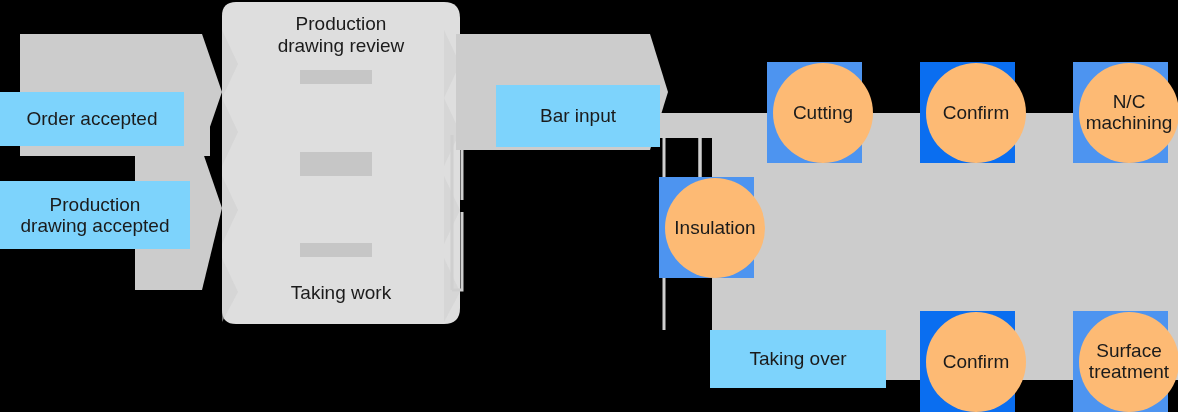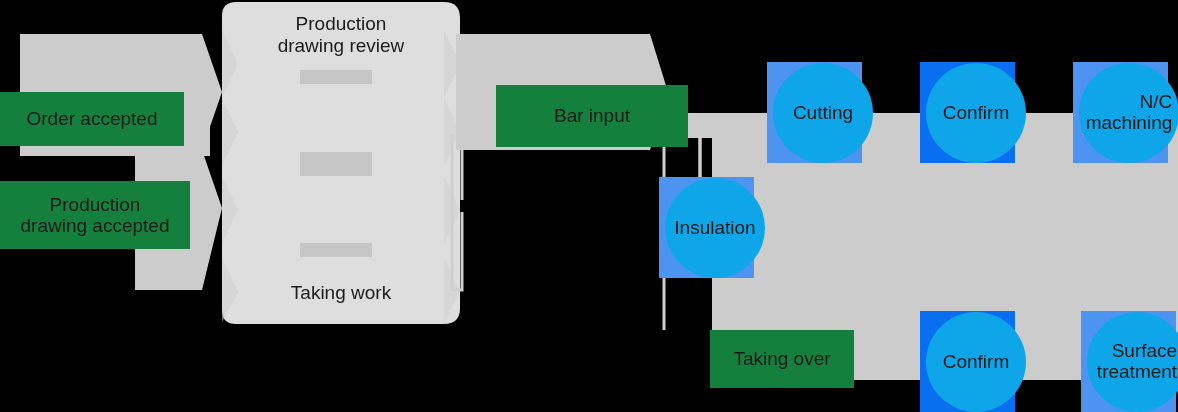--- a/index.html
+++ b/index.html
@@ -9,21 +9,21 @@
     width:1178px;height:412px;
     background:#000000;
     overflow:hidden;
     font-family:"Liberation Sans", sans-serif;
   }
   #svg-layer{position:absolute;left:0;top:0;width:1178px;height:412px;}
 
   
   .label-box{
     position:absolute;
-    background:#15803d;
+    background:#7dd3fc;
     color:#1b1b1b;
     display:flex;align-items:center;justify-content:center;
     text-align:center;
     line-height:1.12;
     font-size:19px;
     box-sizing:border-box;
     padding:2px 16px;
     white-space:pre-line;
   }
 
@@ -37,24 +37,24 @@
     font-size:19px;
     white-space:pre-line;
     box-sizing:border-box;
   }
 
   
   .node{position:absolute;}
   .node .sq{position:absolute;left:0;top:0;width:100%;height:100%;}
   .node .disc{
     position:absolute;
-    background:#0ea5e9;
+    background:#fdba74;
     border-radius:50%;
     display:flex;align-items:center;justify-content:center;
-    text-align:right;
+    text-align:center;
     color:#1b1b1b;
     font-size:19px;
     line-height:1.08;
     white-space:pre-line;
     box-sizing:border-box;
   }
 </style>
 </head>
 <body>
 
@@ -113,23 +113,23 @@
   <div class="label-box" style="left:0px;top:181px;width:190px;height:68px;">Production
 drawing accepted</div>
 
   <div class="stage-text" style="left:228px;top:4px;width:226px;height:62px;">Production
 drawing review</div>
 
 
 
   <div class="stage-text" style="left:228px;top:272px;width:226px;height:42px;">Taking work</div>
 
-  <div class="label-box" style="left:496px;top:85px;width:192px;height:62px;">Bar input</div>
+  <div class="label-box" style="left:496px;top:85px;width:164px;height:62px;">Bar input</div>
 
-  <div class="label-box" style="left:710px;top:330px;width:144px;height:58px;">Taking over</div>
+  <div class="label-box" style="left:710px;top:330px;width:176px;height:58px;">Taking over</div>
 
   <div class="node" style="left:767px;top:62px;width:95px;height:101px;">
     <div class="sq" style="background:#4d94f0;"></div>
     <div class="disc" style="left:6px;top:1px;width:100px;height:100px;">Cutting</div>
   </div>
 
   <div class="node" style="left:920px;top:62px;width:95px;height:101px;">
     <div class="sq" style="background:#0a6ef0;"></div>
     <div class="disc" style="left:6px;top:1px;width:100px;height:100px;">Confirm</div>
   </div>
@@ -143,19 +143,19 @@
     <div class="sq" style="background:#4d94f0;"></div>
     <div class="disc" style="left:6px;top:1px;width:100px;height:100px;">N/C
 machining</div>
   </div>
 
   <div class="node" style="left:920px;top:311px;width:95px;height:101px;">
     <div class="sq" style="background:#0a6ef0;"></div>
     <div class="disc" style="left:6px;top:1px;width:100px;height:100px;">Confirm</div>
   </div>
 
-  <div class="node" style="left:1073px;top:311px;width:95px;height:101px;margin-left:8px;">
+  <div class="node" style="left:1073px;top:311px;width:95px;height:101px;">
     <div class="sq" style="background:#4d94f0;"></div>
     <div class="disc" style="left:6px;top:1px;width:100px;height:100px;">Surface
 treatment</div>
   </div>
 
 </div>
 
 </body></html>

